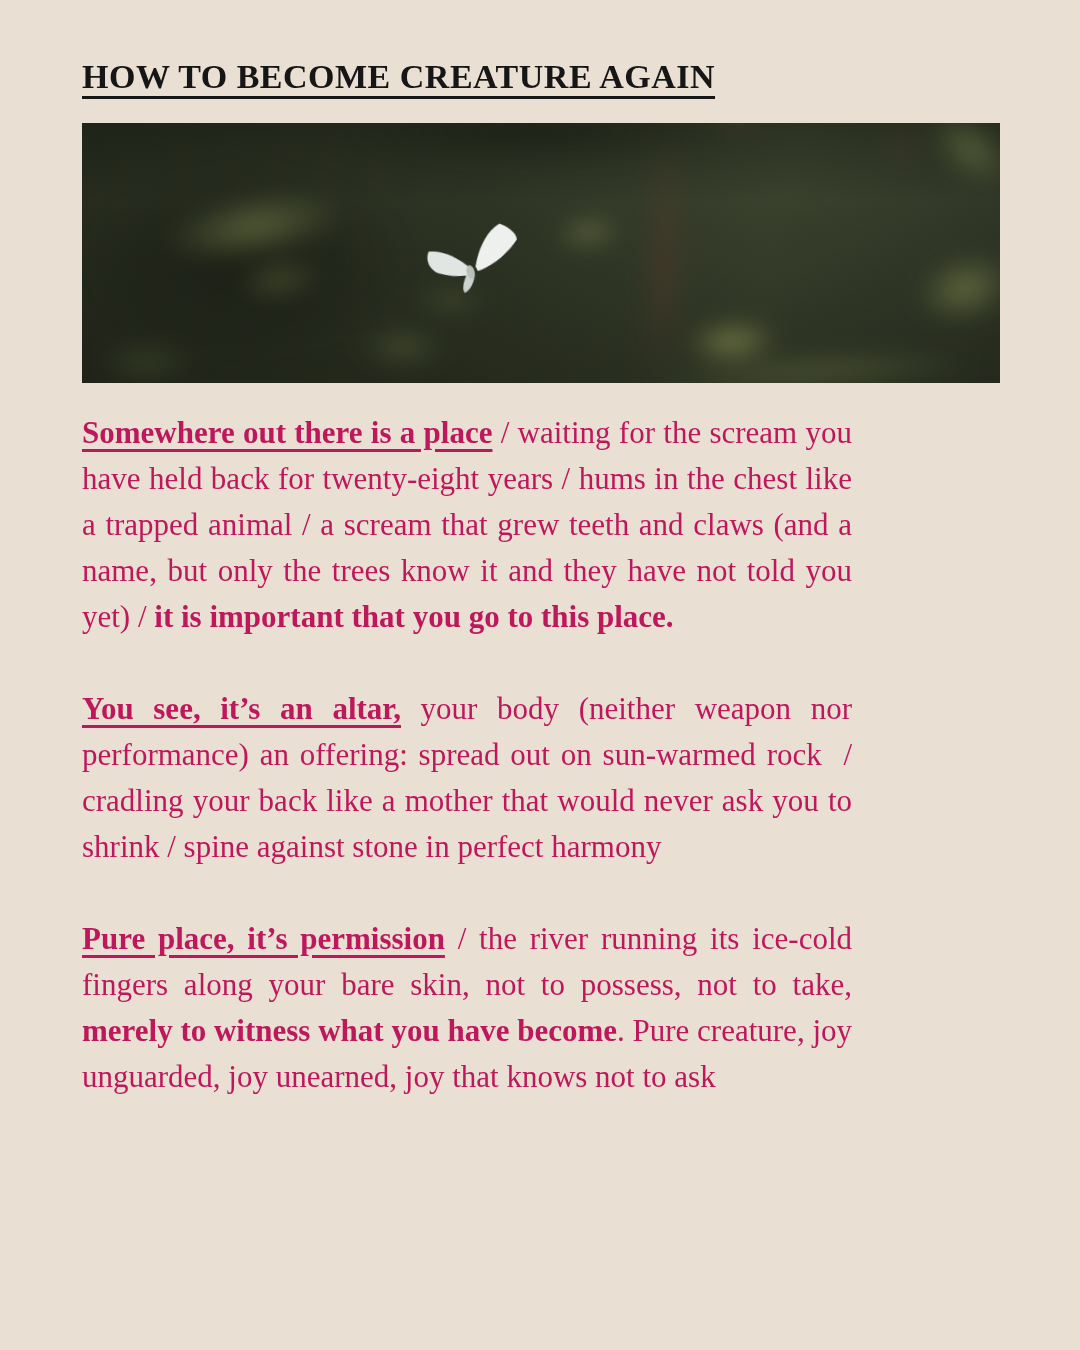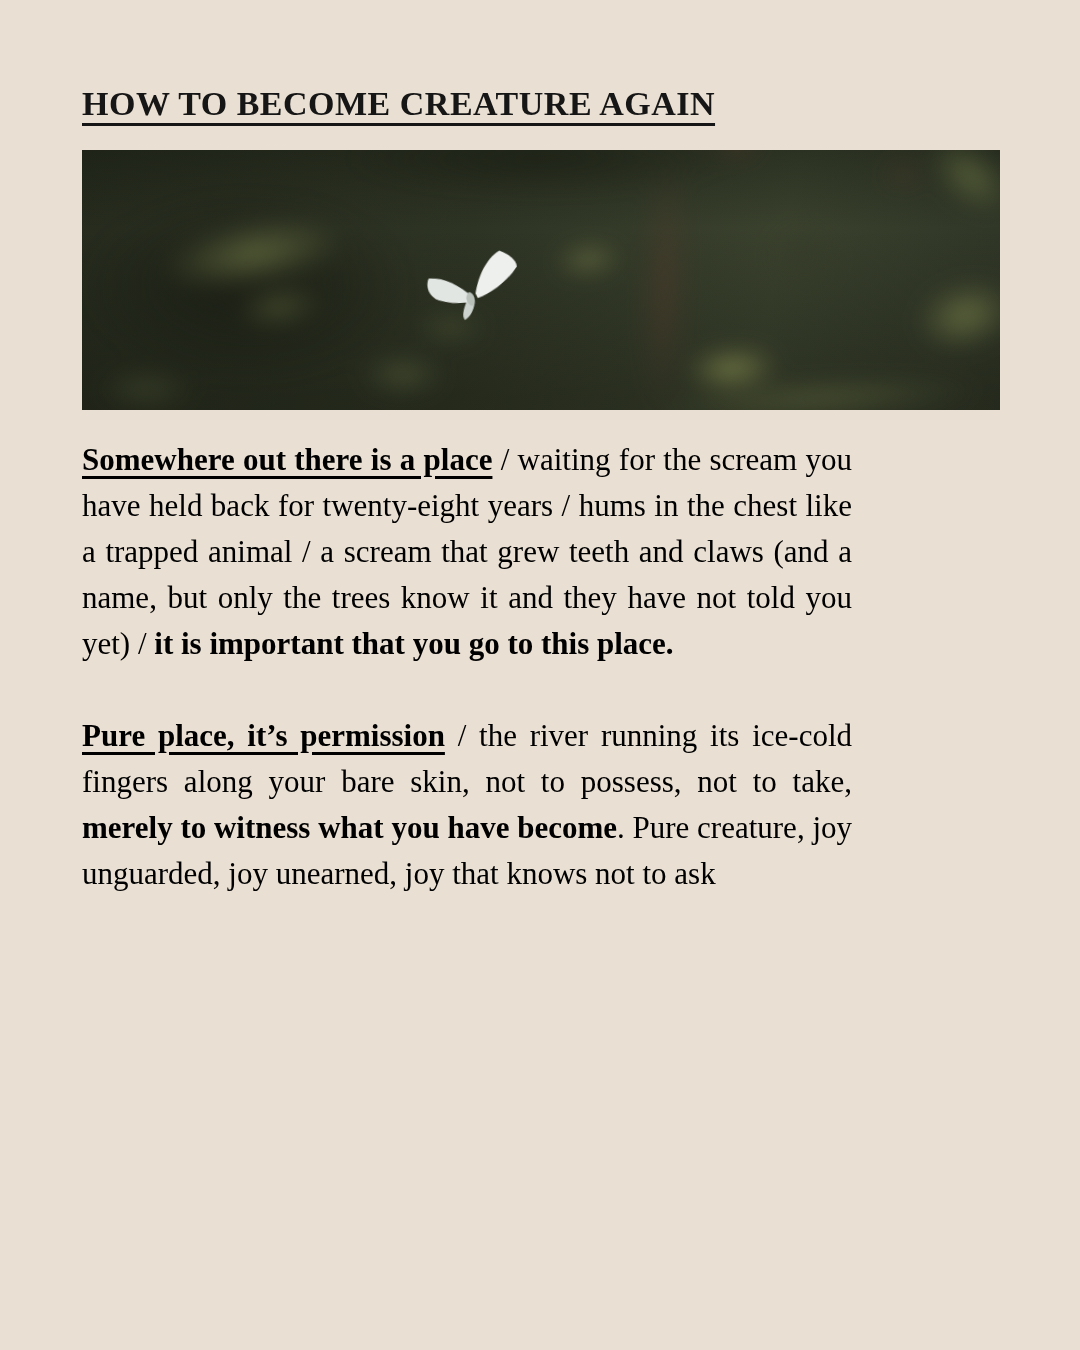--- a/index.html
+++ b/index.html
@@ -9,21 +9,21 @@
     background: var(--page-bg, #e9dfd2);
     font-family: "Liberation Serif", serif;
     color: var(--text-color, #1b1b1b);
     box-sizing: border-box;
     overflow: hidden;
   }
   .page {
     box-sizing: border-box;
     width: 932px;
     height: 1350px;
-    padding: 85px 80px 40px 82px;
+    padding: 58px 80px 40px 82px;
   }
   h1.title {
     margin: 0;
     font-size: 34px;
     font-weight: bold;
     letter-spacing: 0.5px;
     white-space: nowrap;
     text-decoration: underline;
     text-decoration-thickness: 3px;
     text-underline-offset: 8px;
@@ -52,21 +52,21 @@
     width: 13.5%;
     filter: blur(0.7px);
     transform: rotate(-4deg);
   }
   .poem { margin: 0; }
   .poem p.para {
     margin: 12px 0 46px 0;
     font-size: 31px;
     line-height: 46px;
     text-align: justify;
-    color: #000000;
+    color: #be185d;
   }
   .poem p.para:last-child { margin-bottom: 0; }
   .seg-lead {
     font-weight: bold;
     text-decoration: underline;
     text-decoration-thickness: 3px;
     text-underline-offset: 6px;
   }
   .seg-bold { font-weight: bold; }
 </style>
@@ -99,16 +99,17 @@
     <svg class="butterfly" viewBox="0 0 130 85" xmlns="http://www.w3.org/2000/svg">
       <path d="M66 52 C70 34 80 16 94 9 C104 13 112 21 111 27 C100 42 82 53 68 57 Z" fill="#eef0ee"></path>
       <path d="M62 55 C50 42 32 32 18 33 C14 41 17 50 24 55 C37 61 52 62 60 60 Z" fill="#e2e6e3"></path>
       <path d="M56 60 C52 68 50 75 53 79 C59 76 63 69 64 63 Z" fill="#ccd2cd"></path>
       <path d="M60 50 C64 52 66 58 64 64 C61 66 57 63 56 57 C56 53 58 50 60 50 Z" fill="#b9c0ba"></path>
     </svg>
   </figure>
 
   <section class="poem">
       <p class="para"><span class="seg-lead">Somewhere out there is a place</span><span class="seg-normal"> / waiting for the scream you have held back for twenty-eight years / hums in the chest like a trapped animal / a scream that grew teeth and claws (and a name, but only the trees know it and they have not told you yet) / </span><span class="seg-bold">it is important that you go to this place.</span></p>
+      <p class="para"><span class="seg-lead">You see, it’s an altar,</span><span class="seg-normal"> your body (neither weapon nor performance) an offering: spread out on sun-warmed rock&nbsp; / cradling your back like a mother that would never ask you to shrink / spine against stone in perfect harmony</span></p>
       <p class="para"><span class="seg-lead">Pure place, it’s permission</span><span class="seg-normal"> / the river running its ice-cold fingers along your bare skin, not to possess, not to take, </span><span class="seg-bold">merely to witness what you have become</span><span class="seg-normal">. Pure creature, joy unguarded, joy unearned, joy that knows not to ask</span></p>
     </section>
 
 </main>
 
 </body></html>

